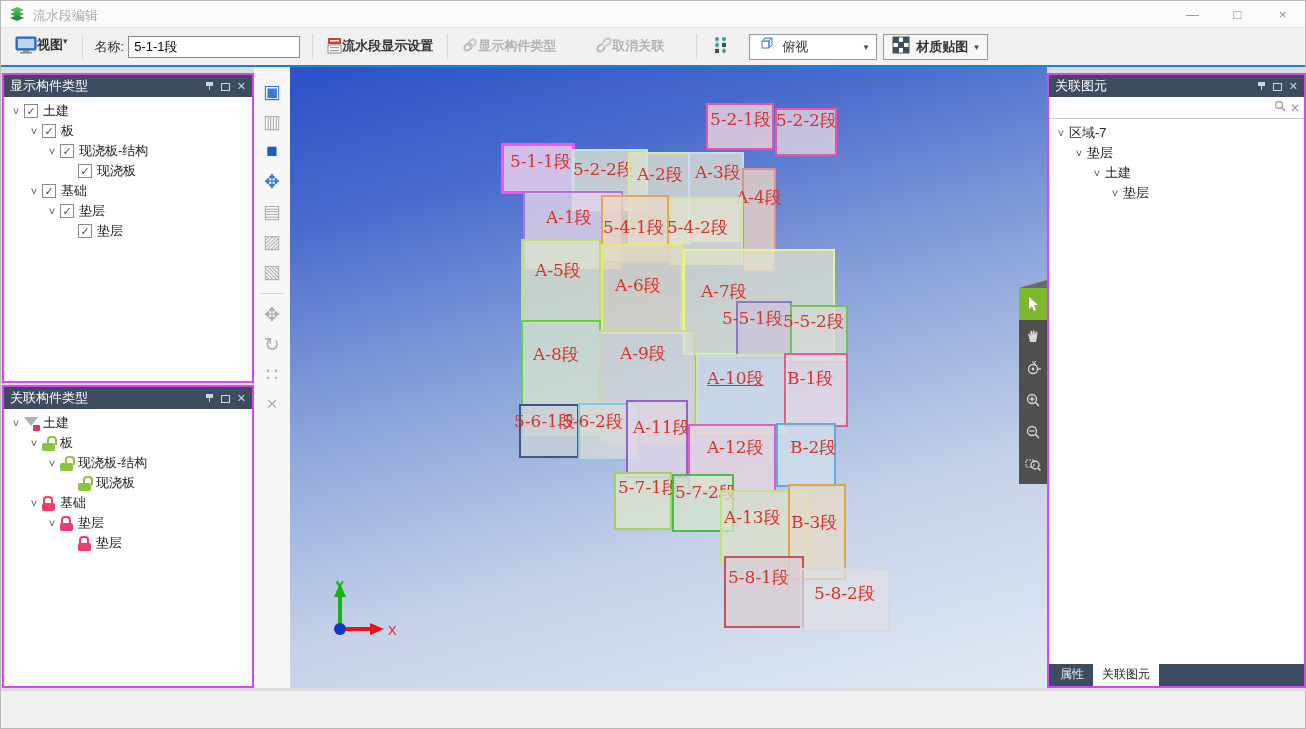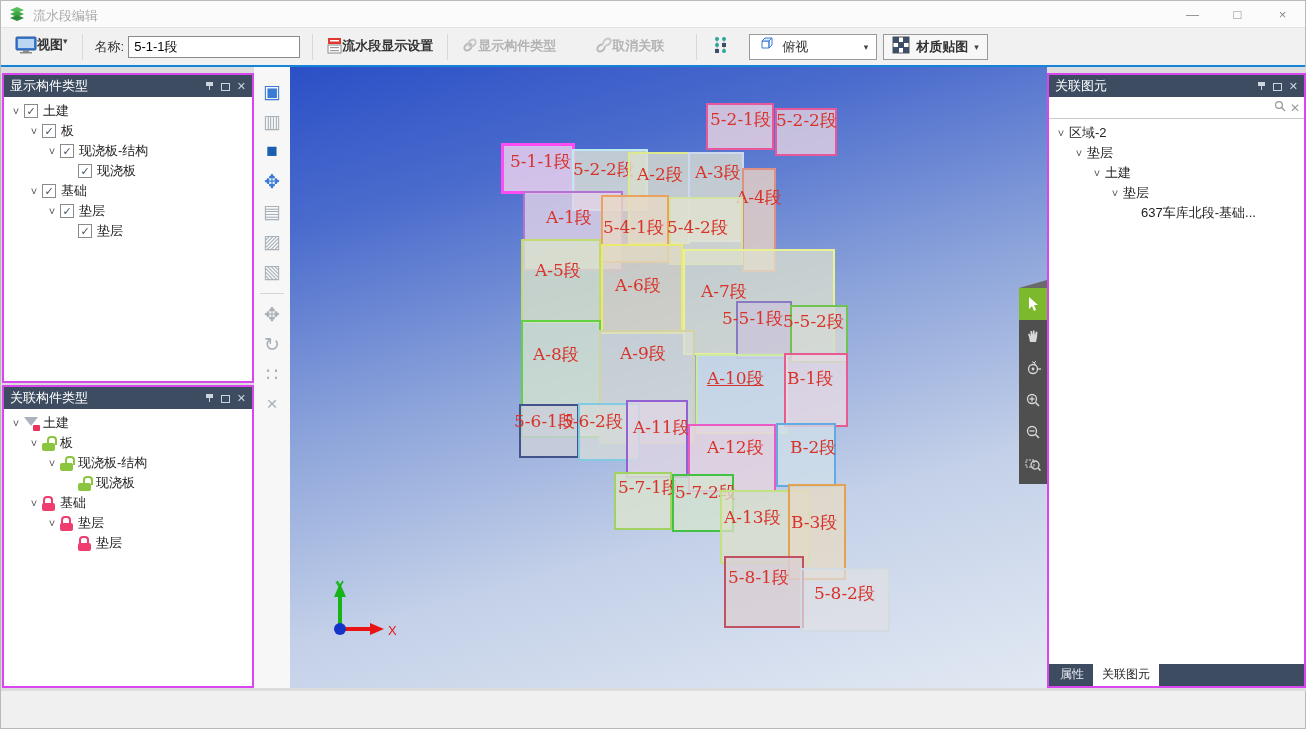--- a/index.html
+++ b/index.html
@@ -447,37 +447,33 @@
           <svg width="12" height="12" viewBox="0 0 12 12">
             <circle cx="5" cy="5" r="3.4" fill="none" stroke="#9a9a9a" stroke-width="1.2"></circle>
             <line x1="7.6" y1="7.6" x2="11" y2="11" stroke="#9a9a9a" stroke-width="1.4"></line>
           </svg>
         </span>
         <span class="sicon">✕</span>
       </div>
       <div class="p-body">
           <div class="trow" style="padding-left: 4px;">
             <span class="arrow">˅</span>
-            <span class="tlabel">区域-2</span>
+            <span class="tlabel">区域-7</span>
           </div>
           <div class="trow" style="padding-left: 22px;">
             <span class="arrow">˅</span>
             <span class="tlabel">垫层</span>
           </div>
           <div class="trow" style="padding-left: 40px;">
             <span class="arrow">˅</span>
             <span class="tlabel">土建</span>
           </div>
           <div class="trow" style="padding-left: 58px;">
             <span class="arrow">˅</span>
             <span class="tlabel">垫层</span>
-          </div>
-          <div class="trow" style="padding-left: 76px;">
-            <span class="arrow"></span>
-            <span class="tlabel">637车库北段-基础...</span>
           </div>
         </div>
       <div class="tabbar">
           <span class="tab">属性</span>
           <span class="tab active">关联图元</span>
         </div>
     </div>
   </div>
 
 

